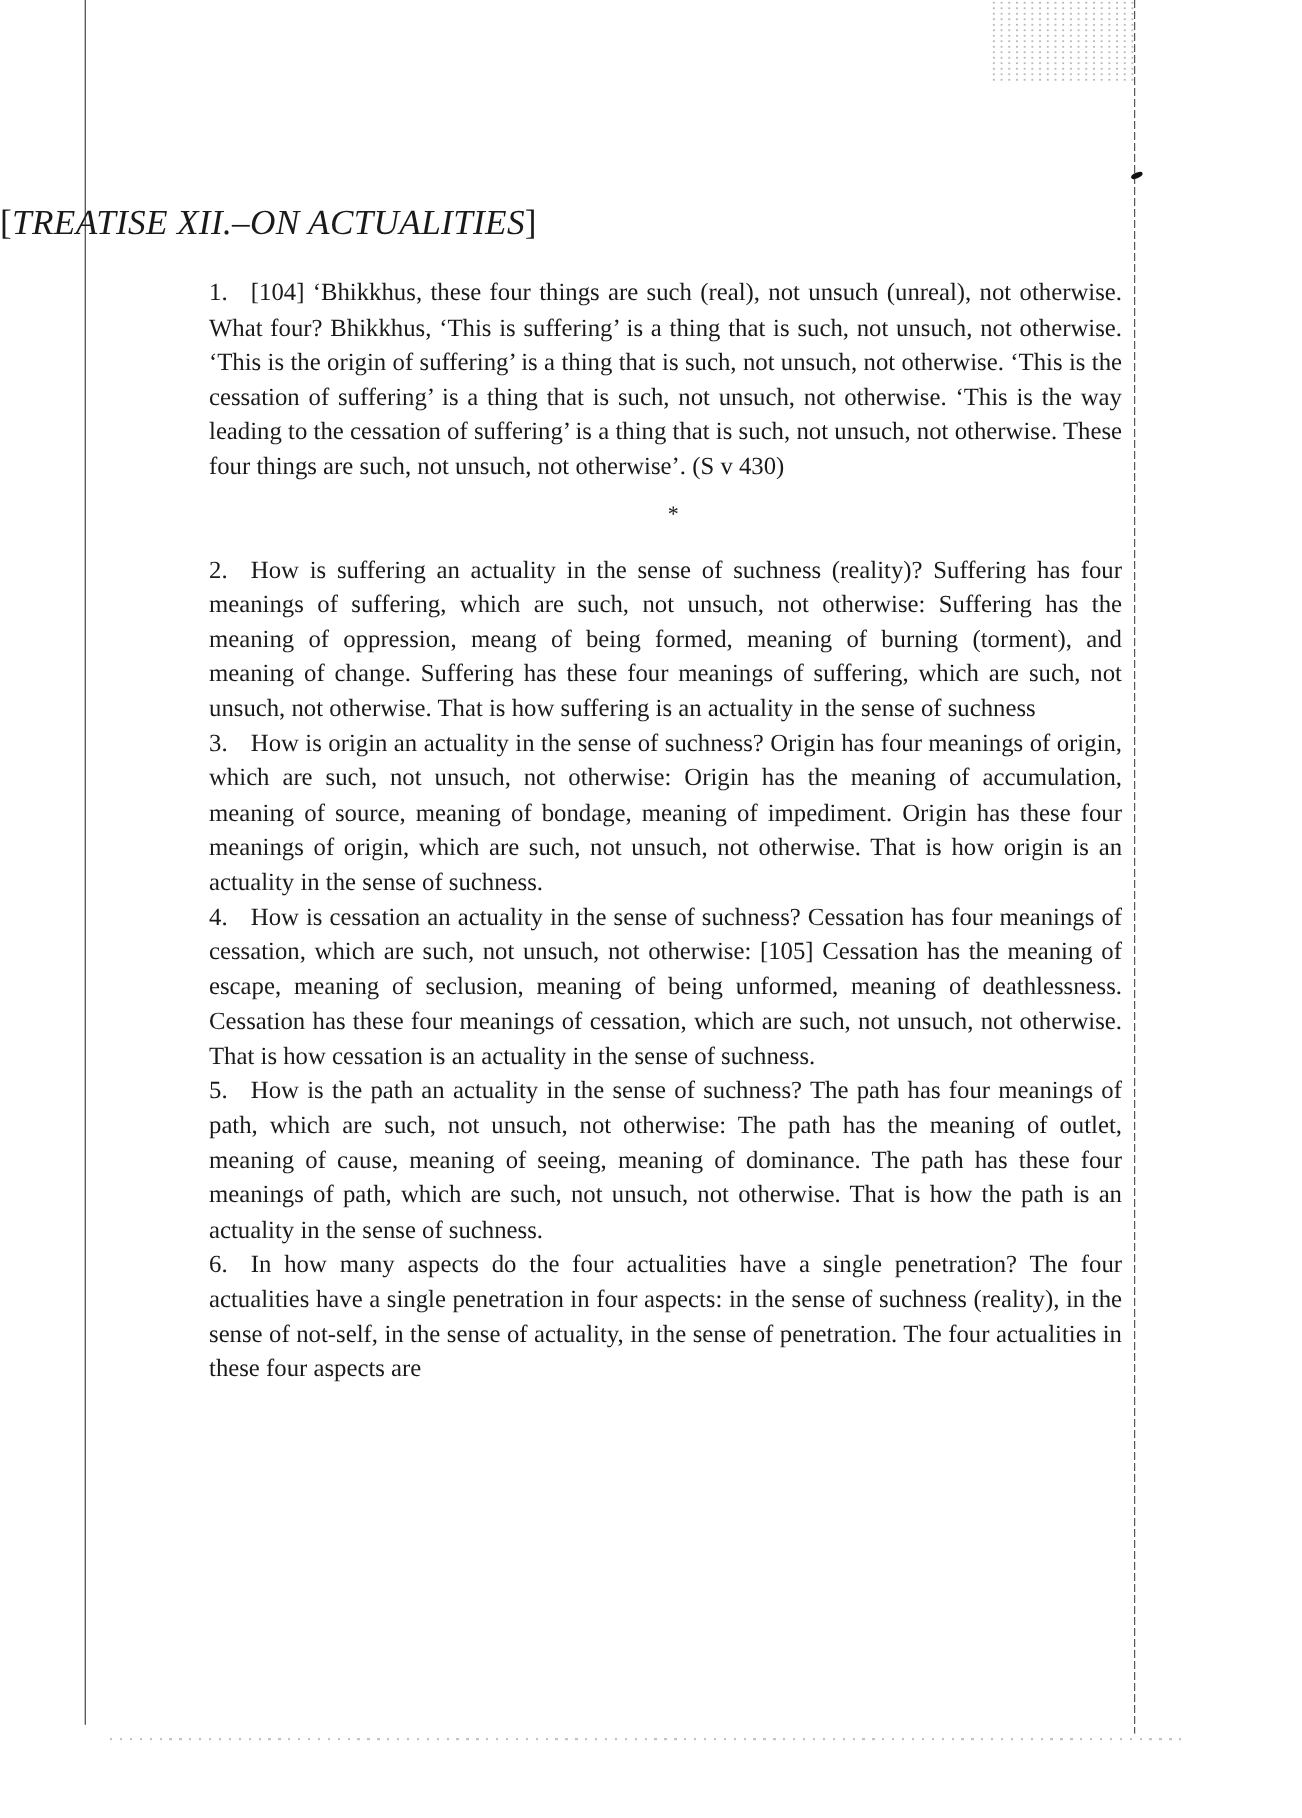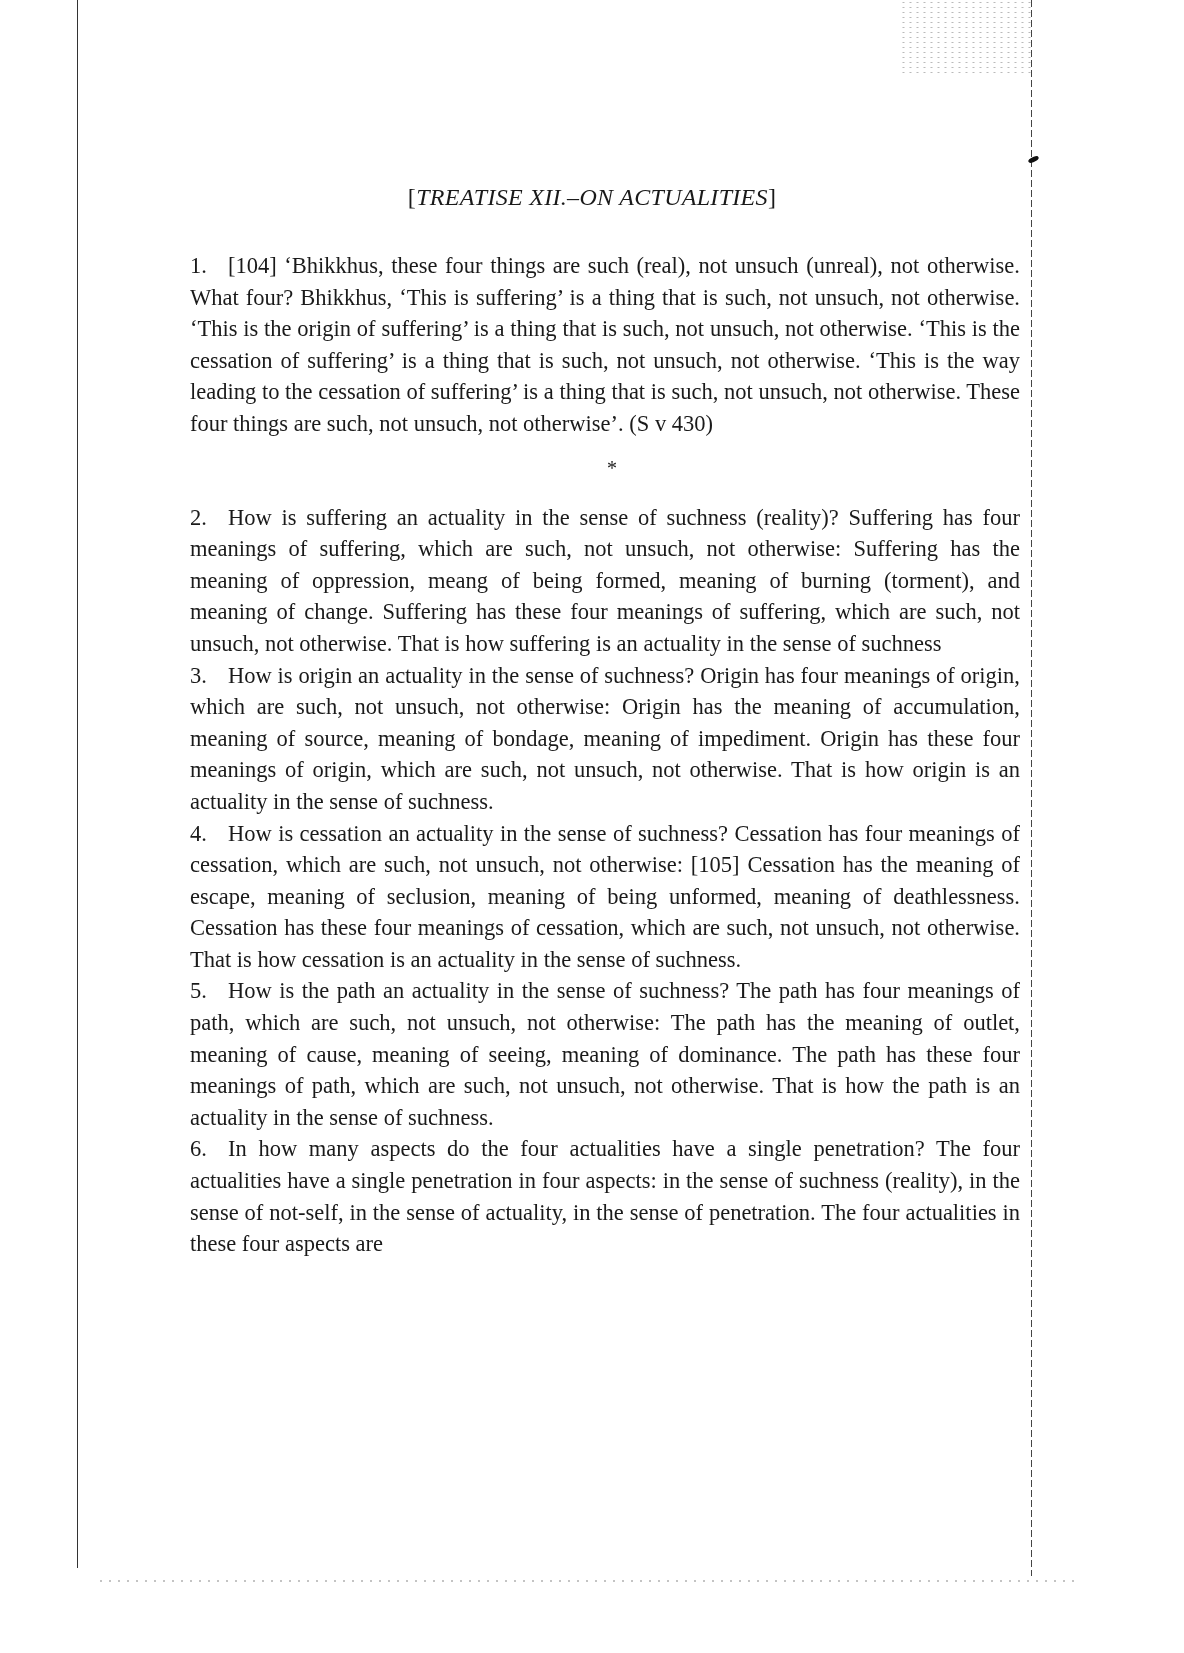--- a/index.html
+++ b/index.html
@@ -9,22 +9,22 @@
     .rule-left { position: absolute; left: 77px; top: 0; width: 1px; height: 1568px; background: #333; }
     .rule-right { position: absolute; left: 1031px; top: 0; width: 1px; height: 1576px;
                   background: repeating-linear-gradient(to bottom, #444 0 7px, transparent 7px 10px); }
     .noise { position: absolute; left: 900px; top: 0; width: 132px; height: 75px;
              background-image: radial-gradient(#666 0.8px, transparent 1.2px);
              background-size: 7px 5px; opacity: 0.45; }
     .bottom-dots { position: absolute; left: 100px; top: 1580px; width: 980px; height: 2px;
                    background: repeating-linear-gradient(to right, #888 0 2px, transparent 2px 9px); opacity: 0.5; }
     .speck { position: absolute; left: 1028px; top: 157px; width: 11px; height: 5px;
              background: #111; border-radius: 50% 40% 50% 40%; transform: rotate(-20deg); }
-    .heading { position: absolute; left: 0; width: 1184px; top: 184px; text-align: center;
-               font-size: 24px; font-style: italic; letter-spacing: 0.3px; }
+    .heading { position: absolute; left: 0; width: 1184px; top: 184px; text-align: left;
+               font-size: 32px; font-style: italic; letter-spacing: 0.3px; }
     .heading .br { font-style: normal; }
     .body-text { position: absolute; left: 190px; width: 830px; top: 250px; font-size: 22.5px;
                  line-height: 31.6px; text-align: justify; }
     .para { margin: 0; }
     .para .num { display: inline-block; min-width: 38px; }
     .star { text-align: center; margin: 16px 0 22px 0; font-size: 20px; line-height: 24px; padding-left: 14px; }
   </style>
 </head>
 <body>
 

